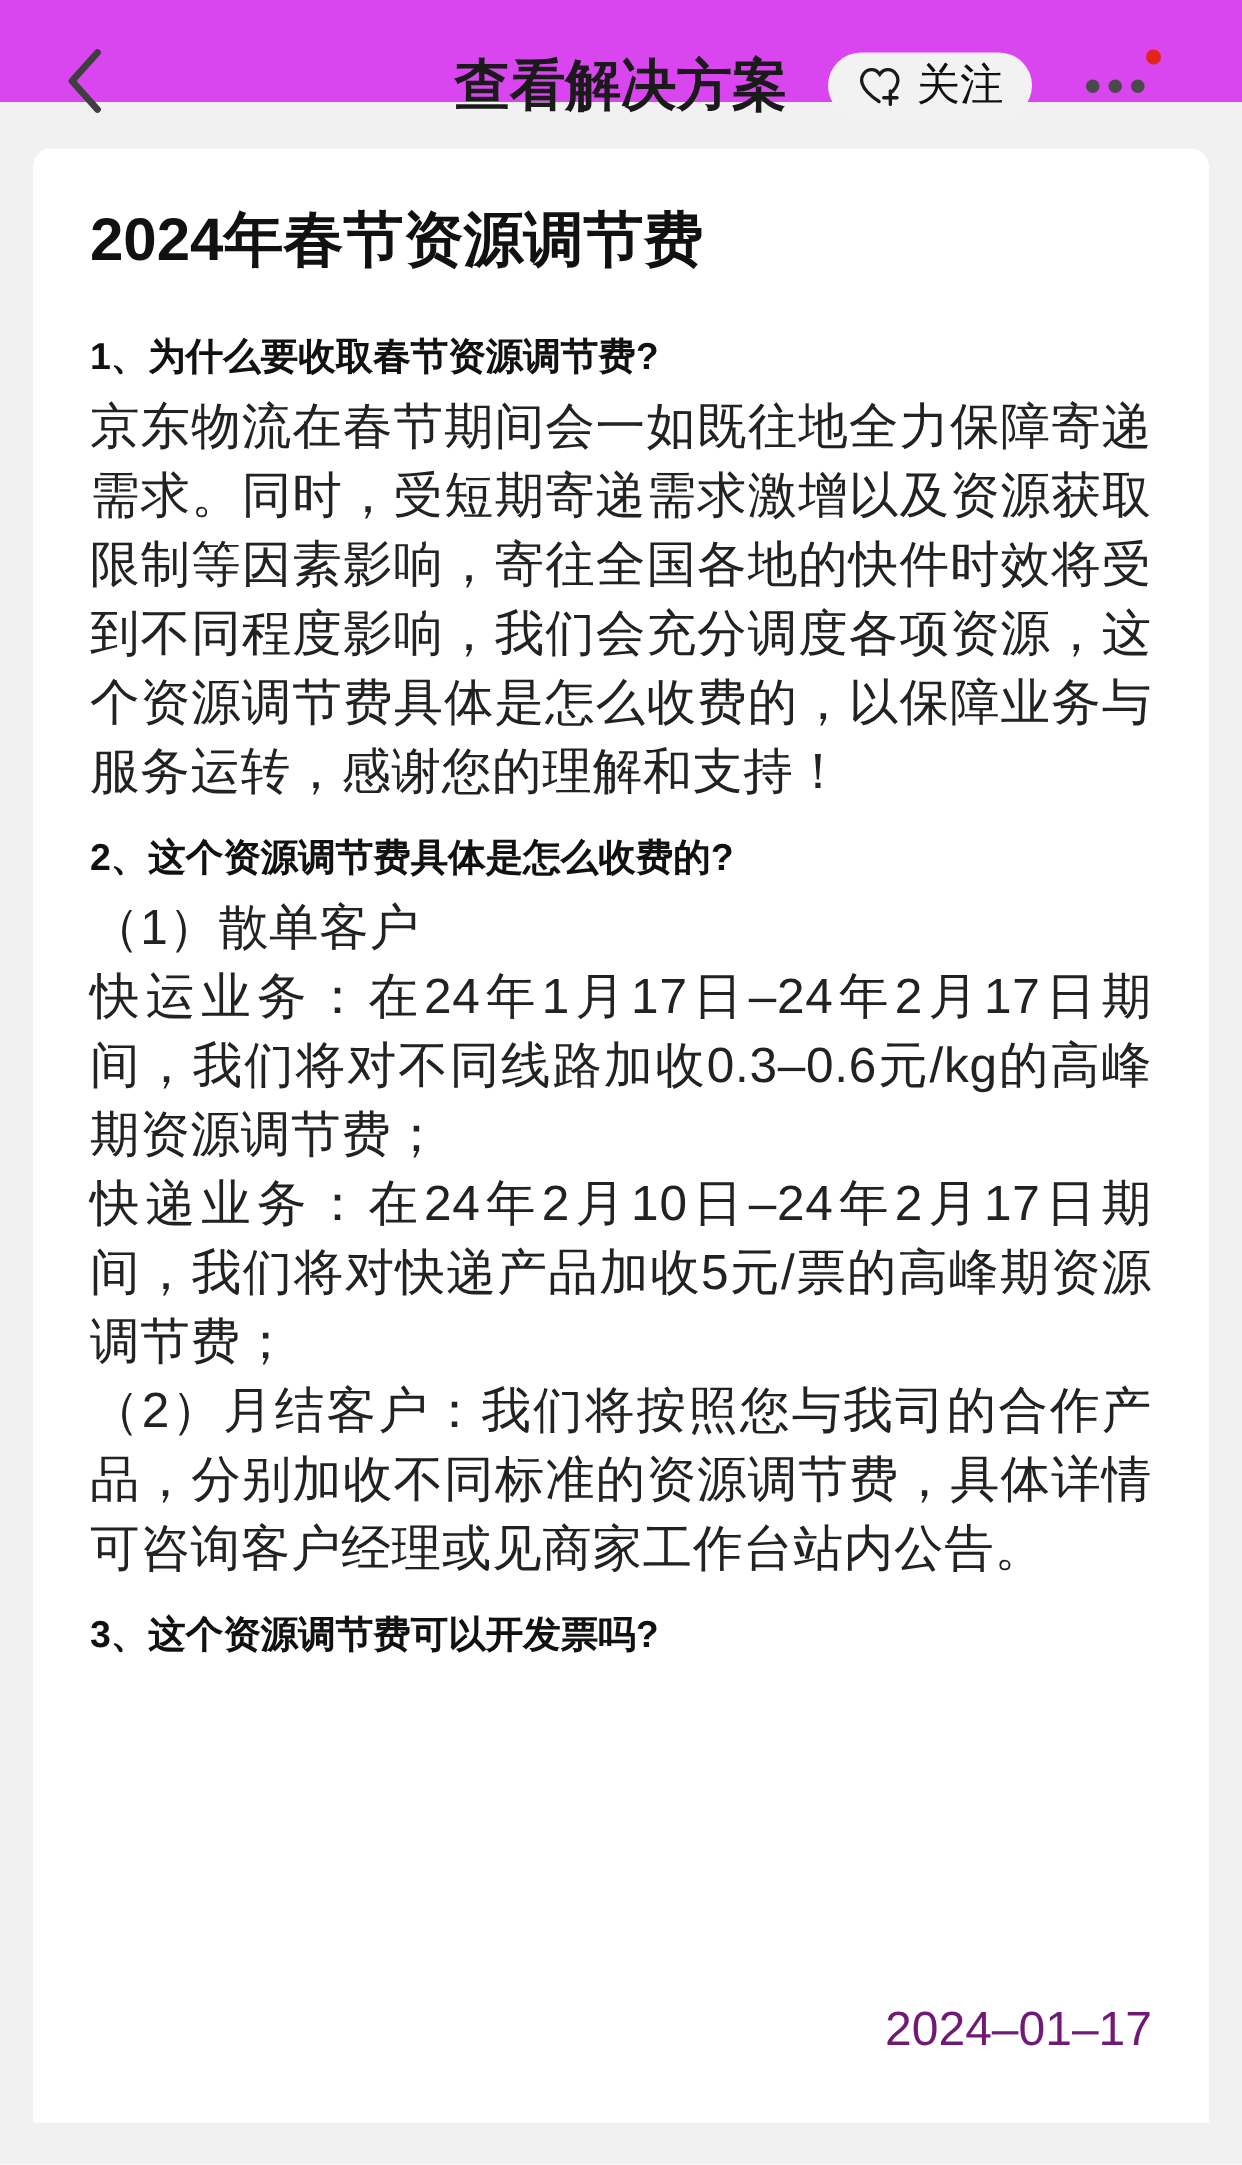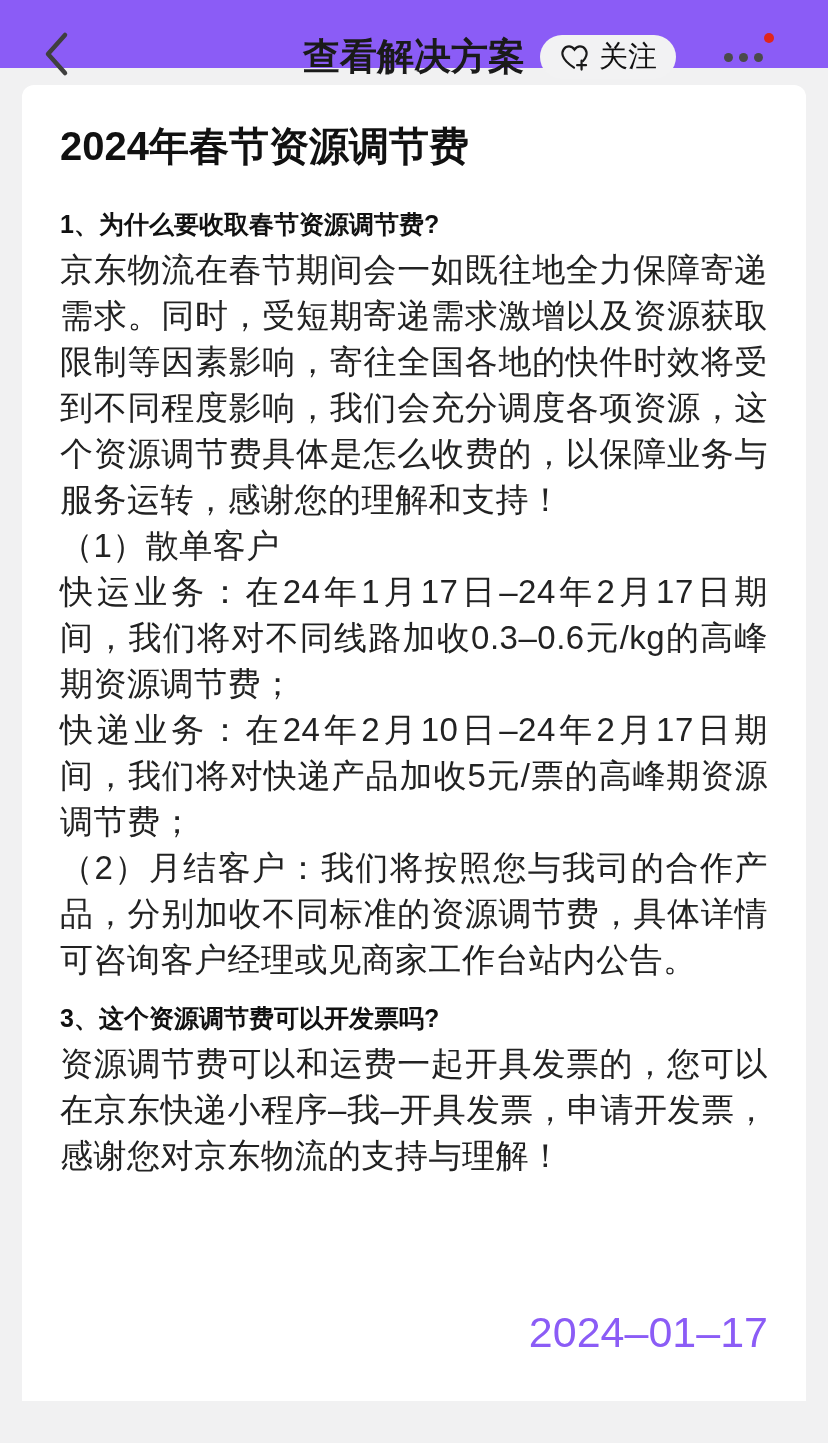--- a/index.html
+++ b/index.html
@@ -10,21 +10,21 @@
     background: #f1f1f2;
     font-family: "Liberation Sans", "DejaVu Sans", sans-serif;
     color: #222;
     overflow: hidden;
   }
   
   .header {
     position: relative;
     width: 828px;
     height: 68px;
-    background: #8b5cf6;
+    background: #d946ef;
   }
   .back-btn {
     position: absolute;
     left: 40px;
     top: 30px;
     width: 44px;
     height: 52px;
     display: flex;
     align-items: center;
     cursor: pointer;
@@ -39,21 +39,21 @@
     color: #1a1a1a;
     white-space: nowrap;
   }
   .header-right {
     position: absolute;
     right: 52px;
     top: 57px;
     transform: translateY(-50%);
     display: flex;
     align-items: center;
-    gap: 48px;
+    gap: 36px;
   }
   .follow-pill {
     display: flex;
     align-items: center;
     gap: 9px;
     height: 44px;
     padding: 0 19px;
     background: #f2f2f3;
     border: none;
     border-radius: 22px;
@@ -86,21 +86,21 @@
     right: 2px;
     top: -4px;
     width: 10px;
     height: 10px;
     border-radius: 50%;
     background: #e1251b;
   }
   
   .card {
     position: relative;
-    margin: 17px 0 0 22px;
+    margin: 31px 0 0 22px;
     width: 784px;
     height: 1316px;
     background: #ffffff;
     border-radius: 12px 12px 0 0;
     padding: 36px 38px 0 38px;
   }
   .article-title {
     margin: 0 0 30px 0;
     font-size: 40px;
     line-height: 50px;
@@ -119,22 +119,22 @@
     font-size: 33px;
     line-height: 46px;
     color: #222;
     text-align: justify;
     letter-spacing: 0.5px;
   }
   .publish-date {
     position: absolute;
     right: 38px;
     bottom: 44px;
-    font-size: 43px;
-    color: #8b5cf6;
+    font-size: 32px;
+    color: #701a75;
   }
 </style>
 </head>
 <body>
 
 <header class="header">
   <div class="back-btn">
     <span>
       <svg width="32" height="46" viewBox="0 0 32 46">
         <path d="M25 4 L8 23 L25 42" fill="none" stroke="#3f3f3f" stroke-width="4.5" stroke-linecap="round" stroke-linejoin="round"></path>
@@ -165,22 +165,22 @@
     </div>
   </div>
 </header>
 
 <main class="card">
   <h1 class="article-title">2024年春节资源调节费</h1>
 
   <h2>1、为什么要收取春节资源调节费?</h2>
   <p>京东物流在春节期间会一如既往地全力保障寄递需求。同时，受短期寄递需求激增以及资源获取限制等因素影响，寄往全国各地的快件时效将受到不同程度影响，我们会充分调度各项资源，这个资源调节费具体是怎么收费的，以保障业务与服务运转，感谢您的理解和支持！</p>
 
+  <h2>2、这个资源调节费具体是怎么收费的?</h2>
   <p>（1）散单客户</p>
   <p>快运业务：在24年1月17日–24年2月17日期间，我们将对不同线路加收0.3–0.6元/kg的高峰期资源调节费；</p>
   <p>快递业务：在24年2月10日–24年2月17日期间，我们将对快递产品加收5元/票的高峰期资源调节费；</p>
   <p>（2）月结客户：我们将按照您与我司的合作产品，分别加收不同标准的资源调节费，具体详情可咨询客户经理或见商家工作台站内公告。</p>
 
   <h2>3、这个资源调节费可以开发票吗?</h2>
-  <p>资源调节费可以和运费一起开具发票的，您可以在京东快递小程序–我–开具发票，申请开发票，感谢您对京东物流的支持与理解！</p>
 
   <div class="publish-date">2024–01–17</div>
 </main>
 
 </body></html>

